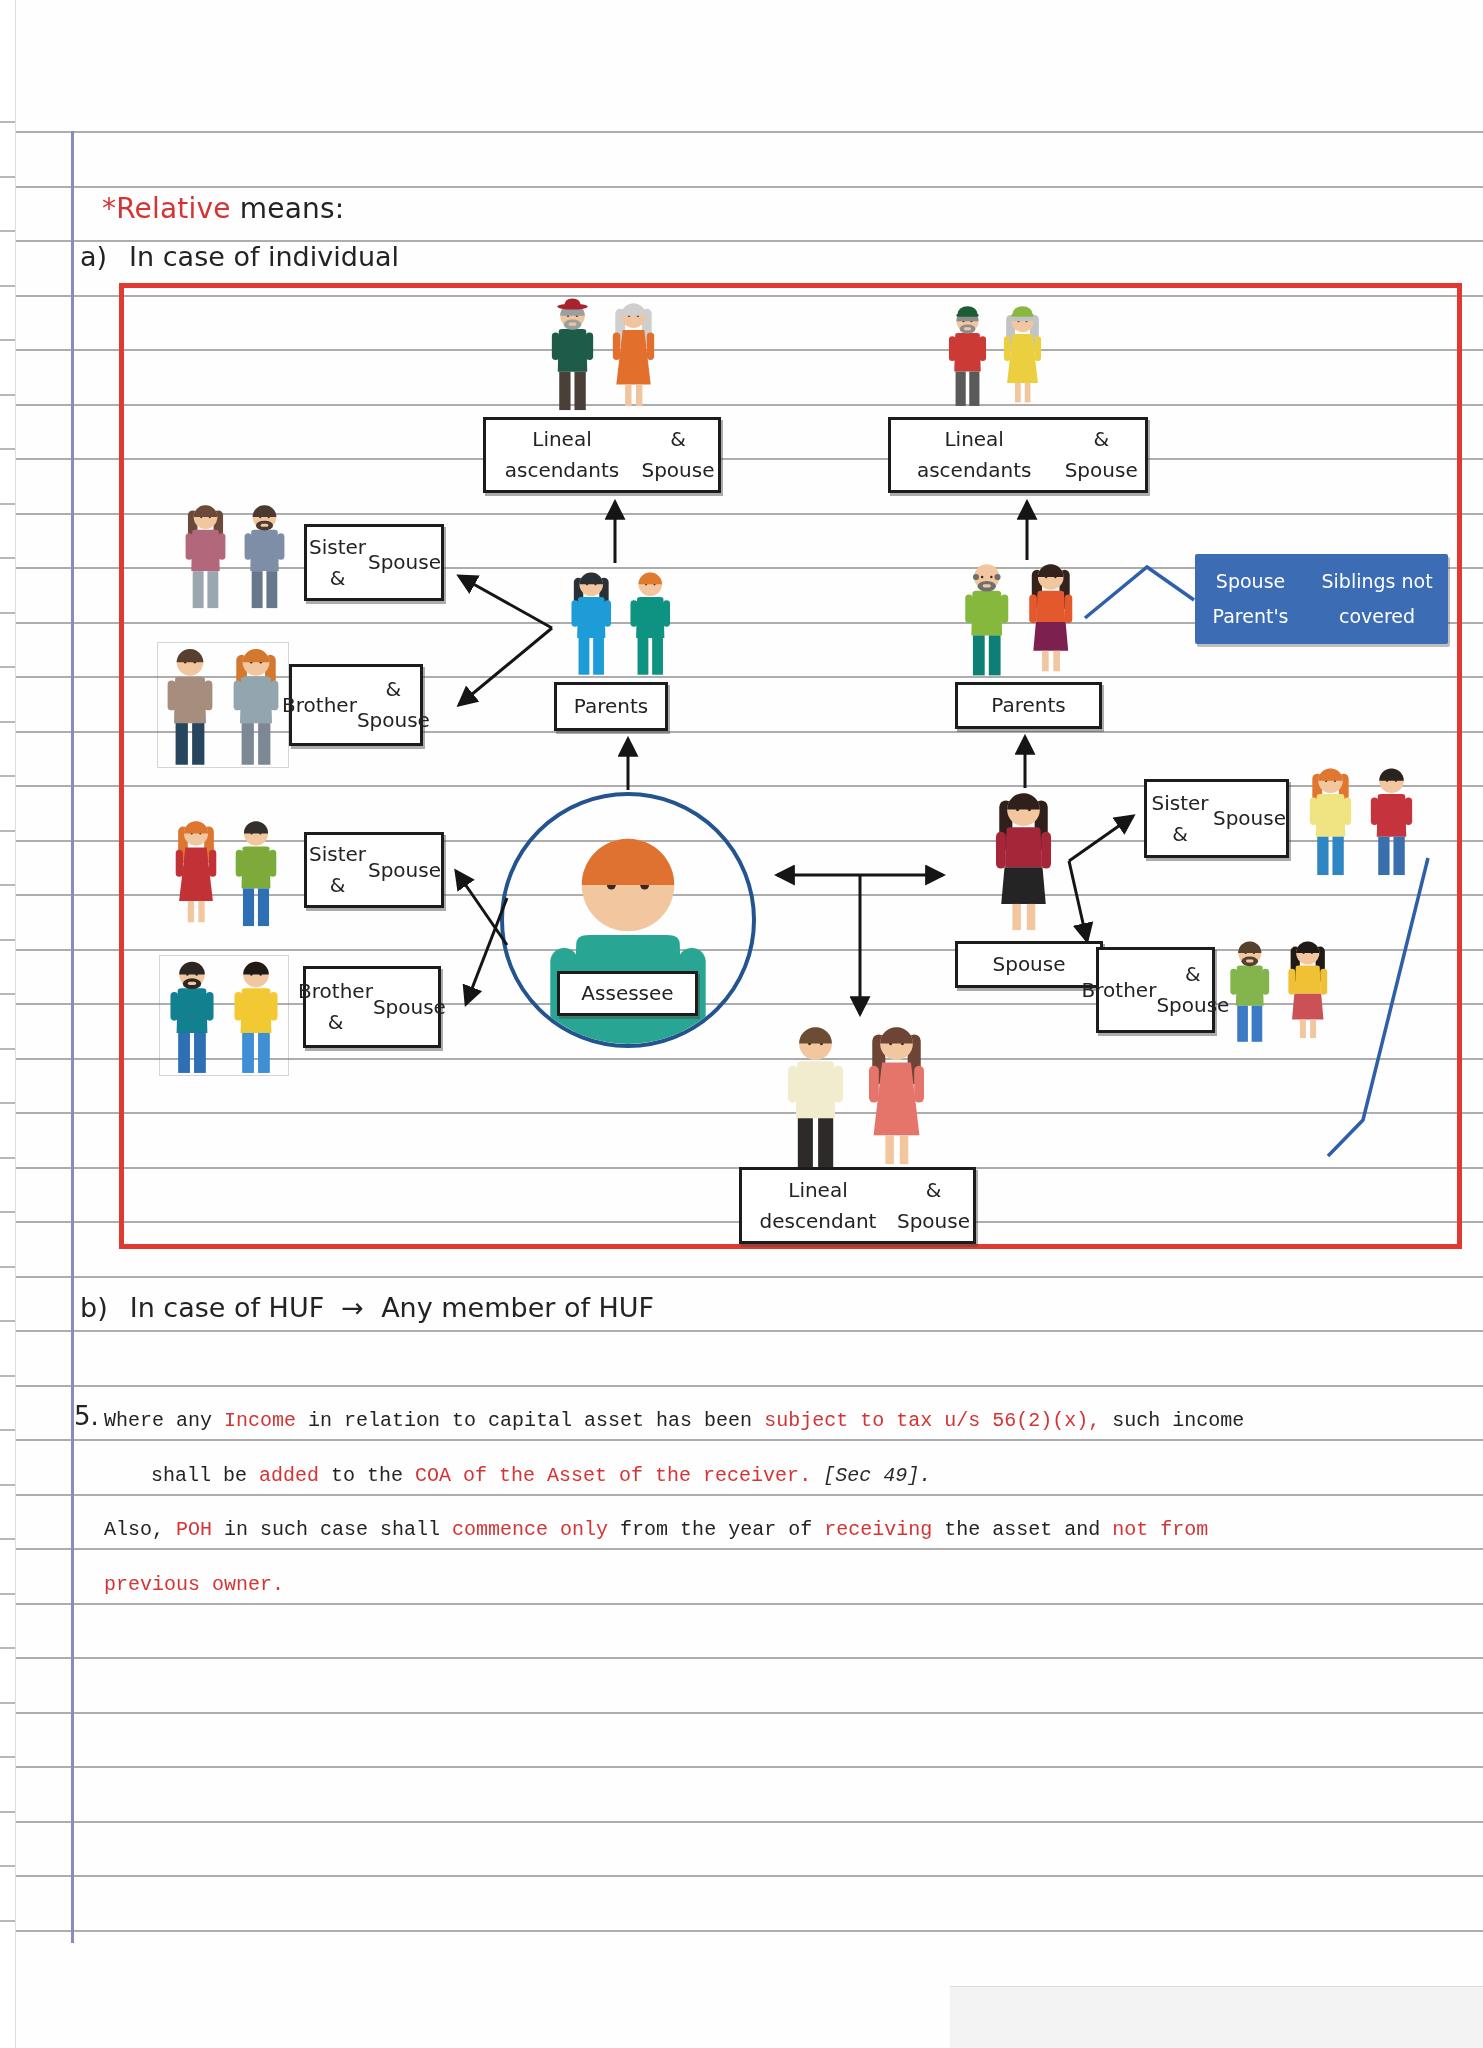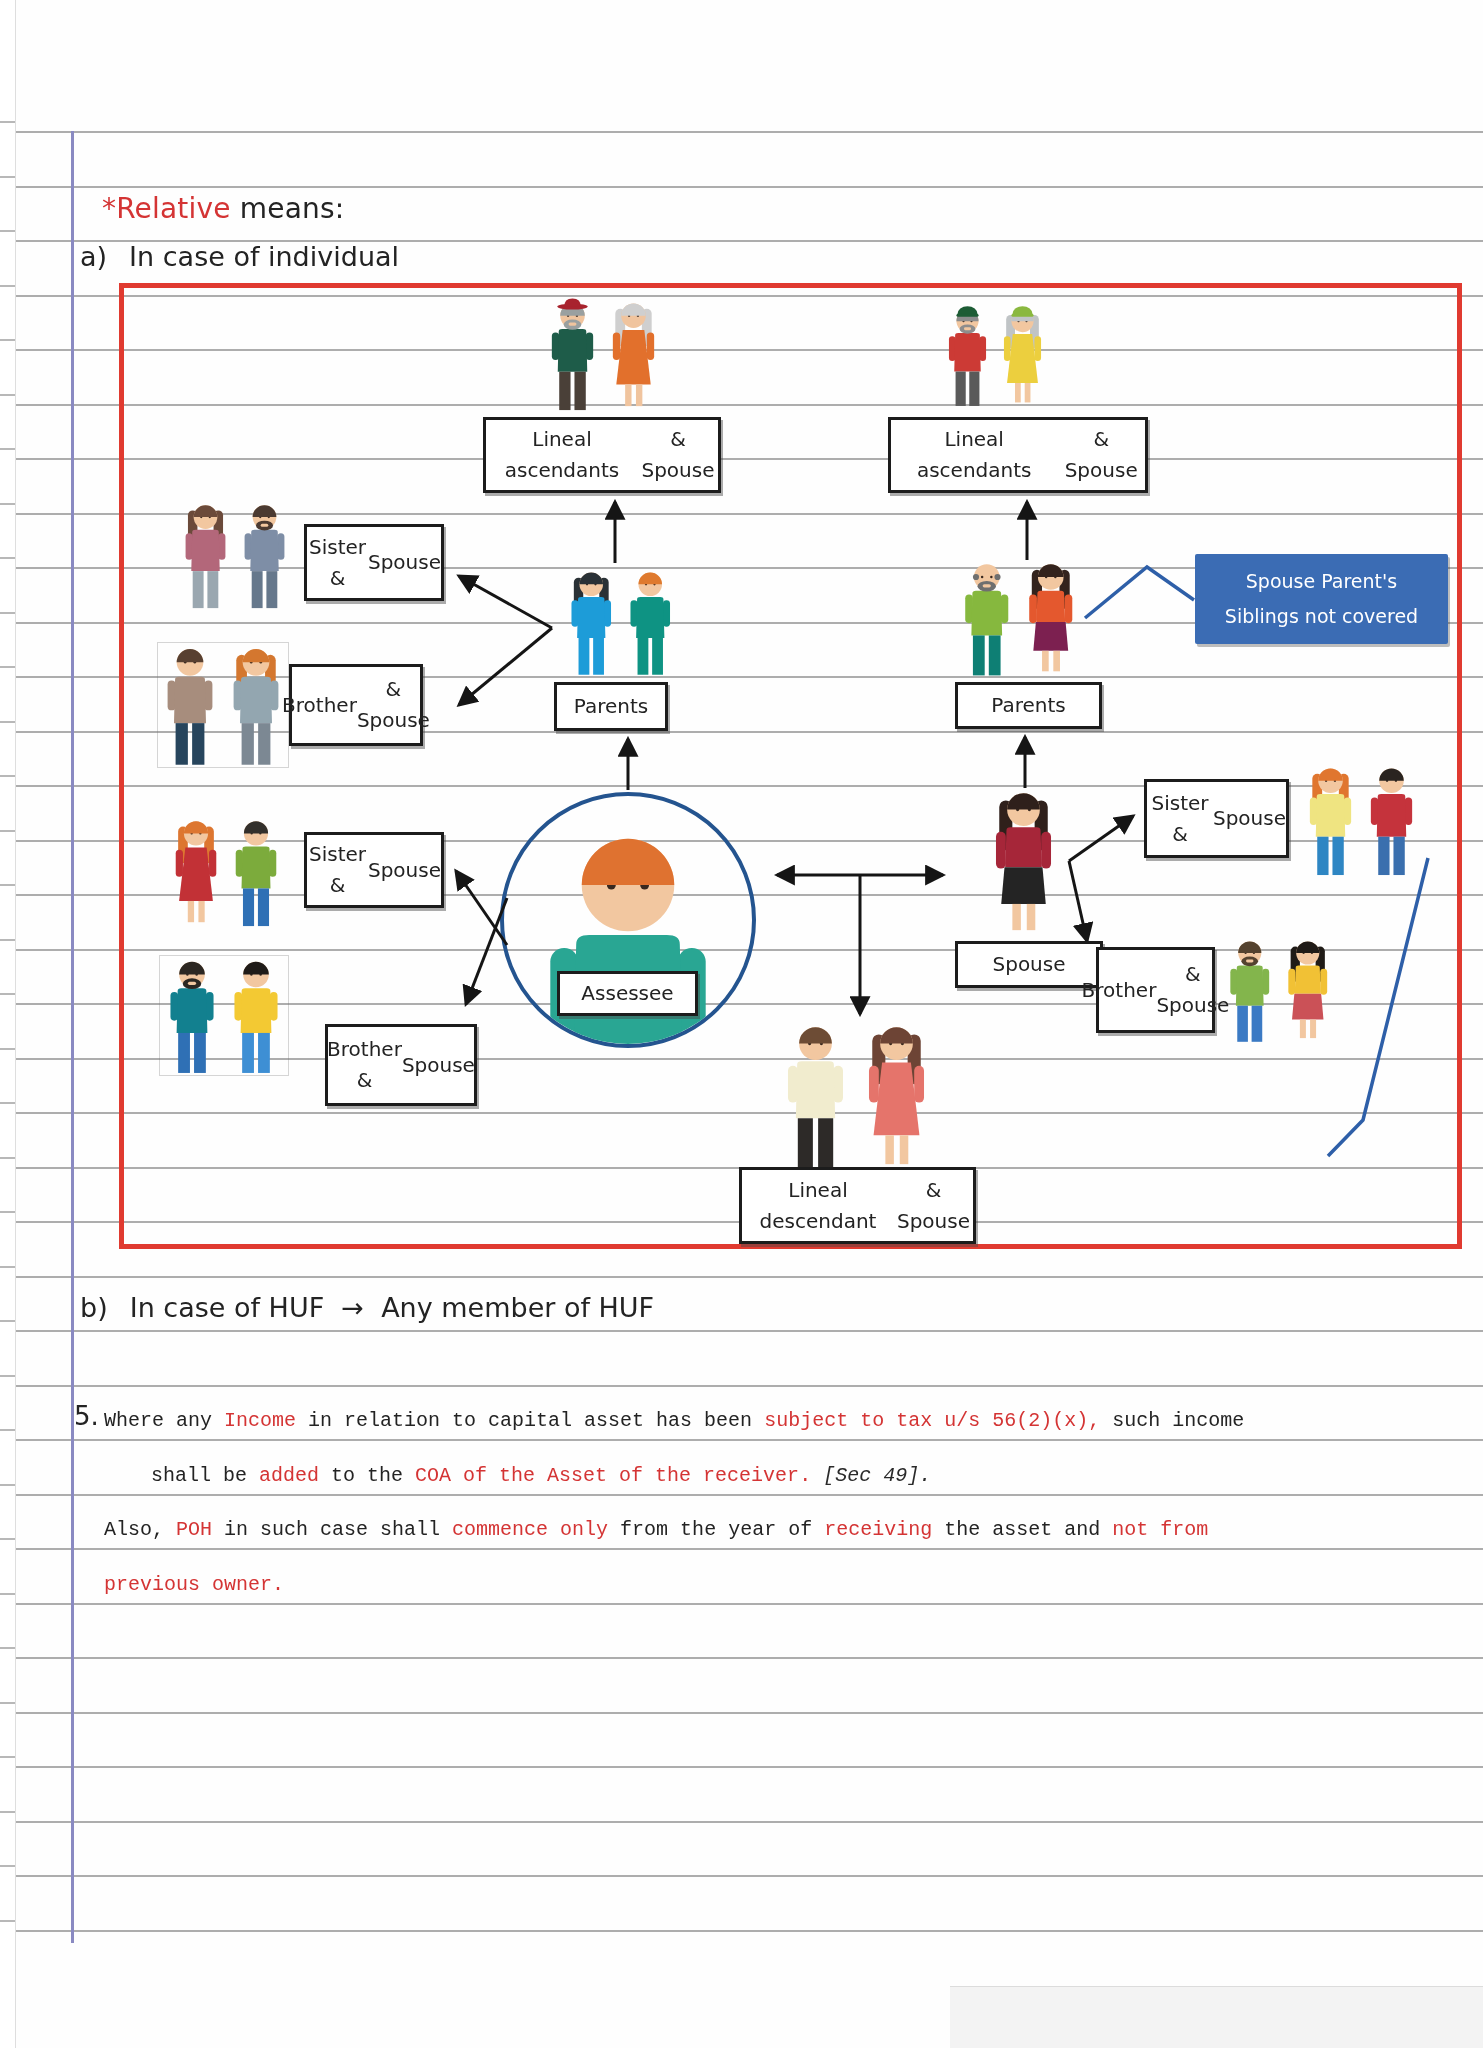--- a/index.html
+++ b/index.html
@@ -48,21 +48,21 @@
   
   .lbox{
     position:absolute;z-index:5;background:#ffffff;border:3px solid #1c1c1c;
     box-shadow:2px 3px 0 rgba(70,70,70,.45);
     display:flex;align-items:center;justify-content:center;
     font-size:20px;line-height:1.55;text-align:center;box-sizing:border-box;
   }
   .callout{
     position:absolute;z-index:5;background:#3b6cb4;color:#ffffff;
     box-shadow:2px 3px 0 rgba(70,70,70,.35);border-radius:2px;
-    display:flex;flex-direction:column;align-items:center;justify-content:center;
+    display:flex;flex-direction:row;align-items:center;justify-content:center;
     font-size:19px;line-height:1.85;text-align:center;box-sizing:border-box;
   }
   
   .fig{
     position:absolute;z-index:3;display:flex;align-items:flex-end;justify-content:center;gap:2px;
   }
   .fig svg.person{display:block;}
   .fig.fr{box-shadow:0 0 0 1px rgba(120,120,120,.3);}
   .circle{
     position:absolute;left:500px;top:792px;width:248px;height:248px;z-index:3;
@@ -474,21 +474,21 @@
   <div class="lbox" style="left:554px;top:682px;width:114px;height:49px;">
     <span>Parents</span>
   </div>
   <div class="lbox" style="left:955px;top:682px;width:147px;height:47px;">
     <span>Parents</span>
   </div>
   <div class="lbox" style="left:304px;top:832px;width:140px;height:76px;">
     <span>Sister &amp;</span>
     <span>Spouse</span>
   </div>
-  <div class="lbox" style="left:303px;top:1024px;width:152px;height:82px;margin-left:22px;">
+  <div class="lbox" style="left:303px;top:966px;width:138px;height:82px;">
     <span>Brother &amp;</span>
     <span>Spouse</span>
   </div>
   <div class="lbox" style="left:557px;top:971px;width:141px;height:45px;">
     <span>Assessee</span>
   </div>
   <div class="lbox" style="left:955px;top:941px;width:148px;height:47px;">
     <span>Spouse</span>
   </div>
   <div class="lbox" style="left:1144px;top:779px;width:145px;height:79px;">

